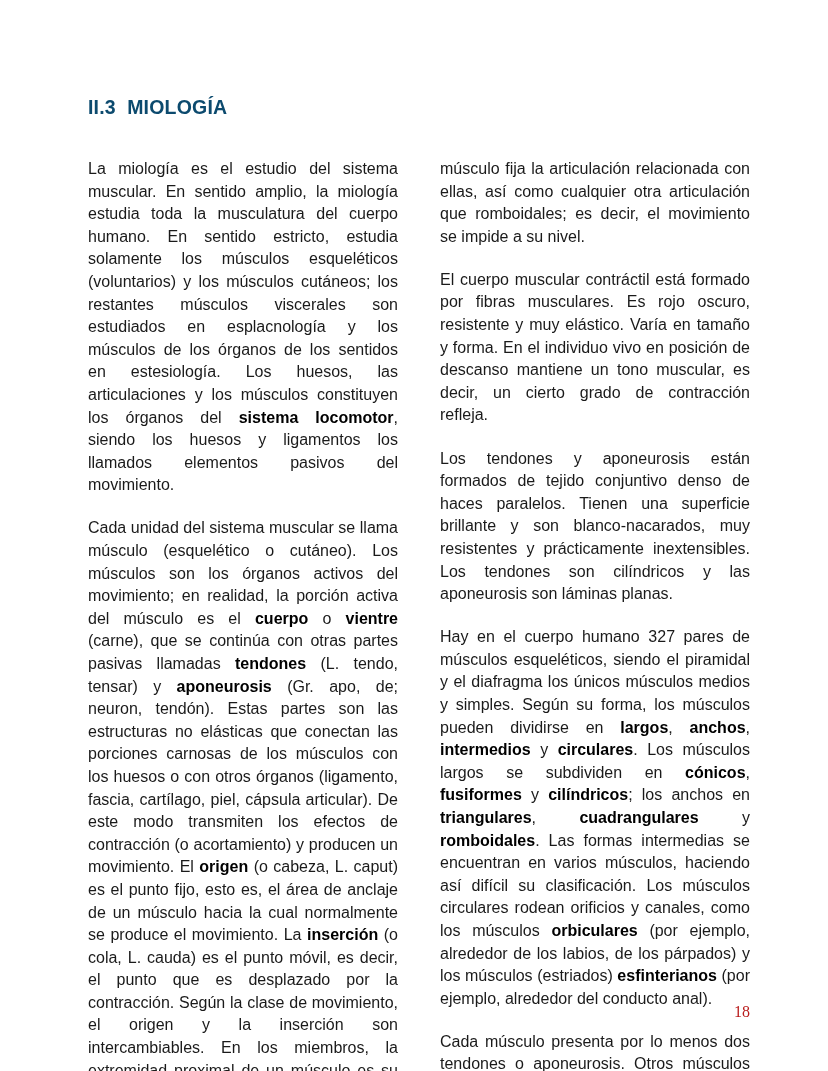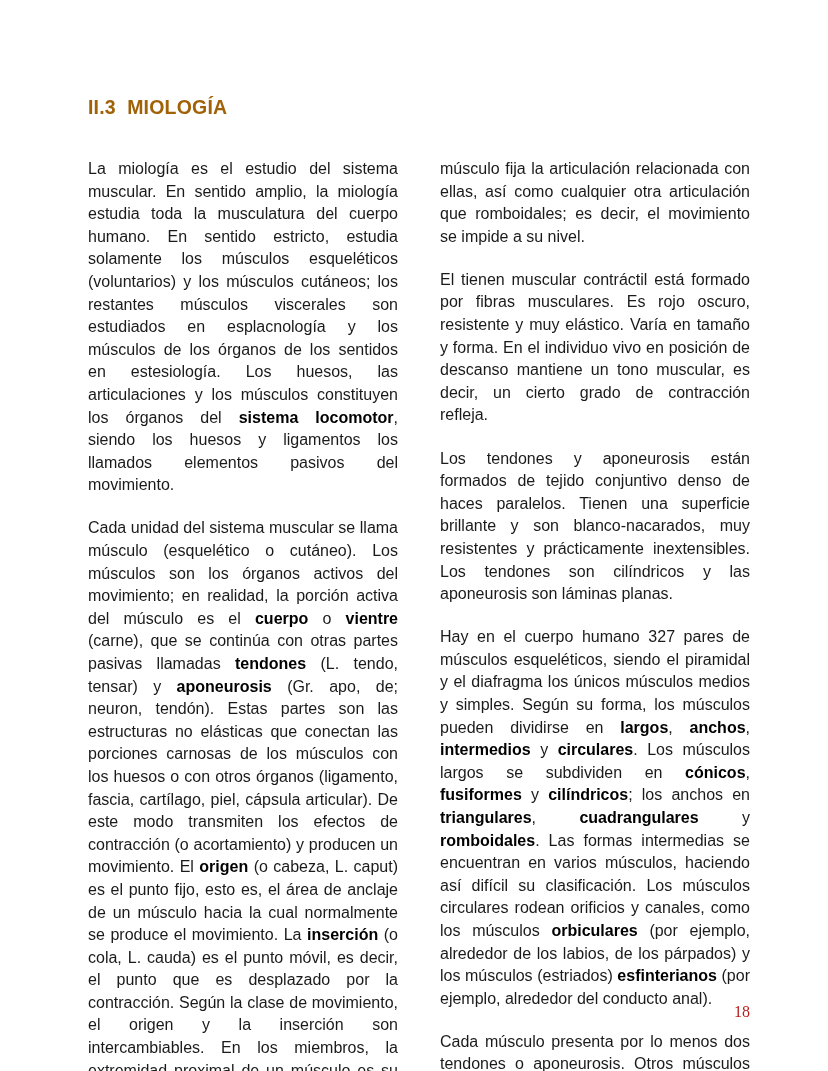--- a/index.html
+++ b/index.html
@@ -19,21 +19,21 @@
     position: absolute;
     inset: 0;
   }
   .heading {
     position: absolute;
     left: 88px;
     top: 96px;
     font-size: 19.5px;
     font-weight: bold;
     letter-spacing: 0.2px;
-    color: #a16207;
+    color: #0c4a6e;
     white-space: pre;
     text-align: right;
   }
   .columns {
     position: absolute;
     left: 88px;
     top: 158px;
     width: 662px;
     display: flex;
     justify-content: space-between;
@@ -75,21 +75,21 @@
 
   <div class="columns">
 
     <div class="column">
       <p class="para">La miología es el estudio del sistema muscular. En sentido amplio, la miología estudia toda la musculatura del cuerpo humano. En sentido estricto, estudia solamente los músculos esqueléticos (voluntarios) y los músculos cutáneos; los restantes músculos viscerales son estudiados en esplacnología y los músculos de los órganos de los sentidos en estesiología. Los huesos, las articulaciones y los músculos constituyen los órganos del <b>sistema locomotor</b>, siendo los huesos y ligamentos los llamados elementos pasivos del movimiento.</p>
       <p class="para">Cada unidad del sistema muscular se llama músculo (esquelético o cutáneo). Los músculos son los órganos activos del movimiento; en realidad, la porción activa del músculo es el <b>cuerpo</b> o <b>vientre</b> (carne), que se continúa con otras partes pasivas llamadas <b>tendones</b> (L. tendo, tensar) y <b>aponeurosis</b> (Gr. apo, de; neuron, tendón). Estas partes son las estructuras no elásticas que conectan las porciones carnosas de los músculos con los huesos o con otros órganos (ligamento, fascia, cartílago, piel, cápsula articular). De este modo transmiten los efectos de contracción (o acortamiento) y producen un movimiento. El <b>origen</b> (o cabeza, L. caput) es el punto fijo, esto es, el área de anclaje de un músculo hacia la cual normalmente se produce el movimiento. La <b>inserción</b> (o cola, L. cauda) es el punto móvil, es decir, el punto que es desplazado por la contracción. Según la clase de movimiento, el origen y la inserción son intercambiables. En los miembros, la extremidad proximal de un músculo es su origen y la extremidad distal su inserción. Cuando ambas extremidades están fijas, la contracción del</p>
     </div>
 
     <div class="column">
       <p class="para">músculo fija la articulación relacionada con ellas, así como cualquier otra articulación que romboidales; es decir, el movimiento se impide a su nivel.</p>
-      <p class="para">El tienen muscular contráctil está formado por fibras musculares. Es rojo oscuro, resistente y muy elástico. Varía en tamaño y forma. En el individuo vivo en posición de descanso mantiene un tono muscular, es decir, un cierto grado de contracción refleja.</p>
+      <p class="para">El cuerpo muscular contráctil está formado por fibras musculares. Es rojo oscuro, resistente y muy elástico. Varía en tamaño y forma. En el individuo vivo en posición de descanso mantiene un tono muscular, es decir, un cierto grado de contracción refleja.</p>
       <p class="para">Los tendones y aponeurosis están formados de tejido conjuntivo denso de haces paralelos. Tienen una superficie brillante y son blanco-nacarados, muy resistentes y prácticamente inextensibles. Los tendones son cilíndricos y las aponeurosis son láminas planas.</p>
       <p class="para">Hay en el cuerpo humano 327 pares de músculos esqueléticos, siendo el piramidal y el diafragma los únicos músculos medios y simples. Según su forma, los músculos pueden dividirse en <b>largos</b>, <b>anchos</b>, <b>intermedios</b> y <b>circulares</b>. Los músculos largos se subdividen en <b>cónicos</b>, <b>fusiformes</b> y <b>cilíndricos</b>; los anchos en <b>triangulares</b>, <b>cuadrangulares</b> y <b>romboidales</b>. Las formas intermedias se encuentran en varios músculos, haciendo así difícil su clasificación. Los músculos circulares rodean orificios y canales, como los músculos <b>orbiculares</b> (por ejemplo, alrededor de los labios, de los párpados) y los músculos (estriados) <b>esfinterianos</b> (por ejemplo, alrededor del conducto anal).</p>
       <p class="para">Cada músculo presenta por lo menos dos tendones o aponeurosis. Otros músculos tienen un extremo dividido en dos, tres o</p>
     </div>
 
   </div>
 
   <div class="page-number">18</div>
 
 </div>

